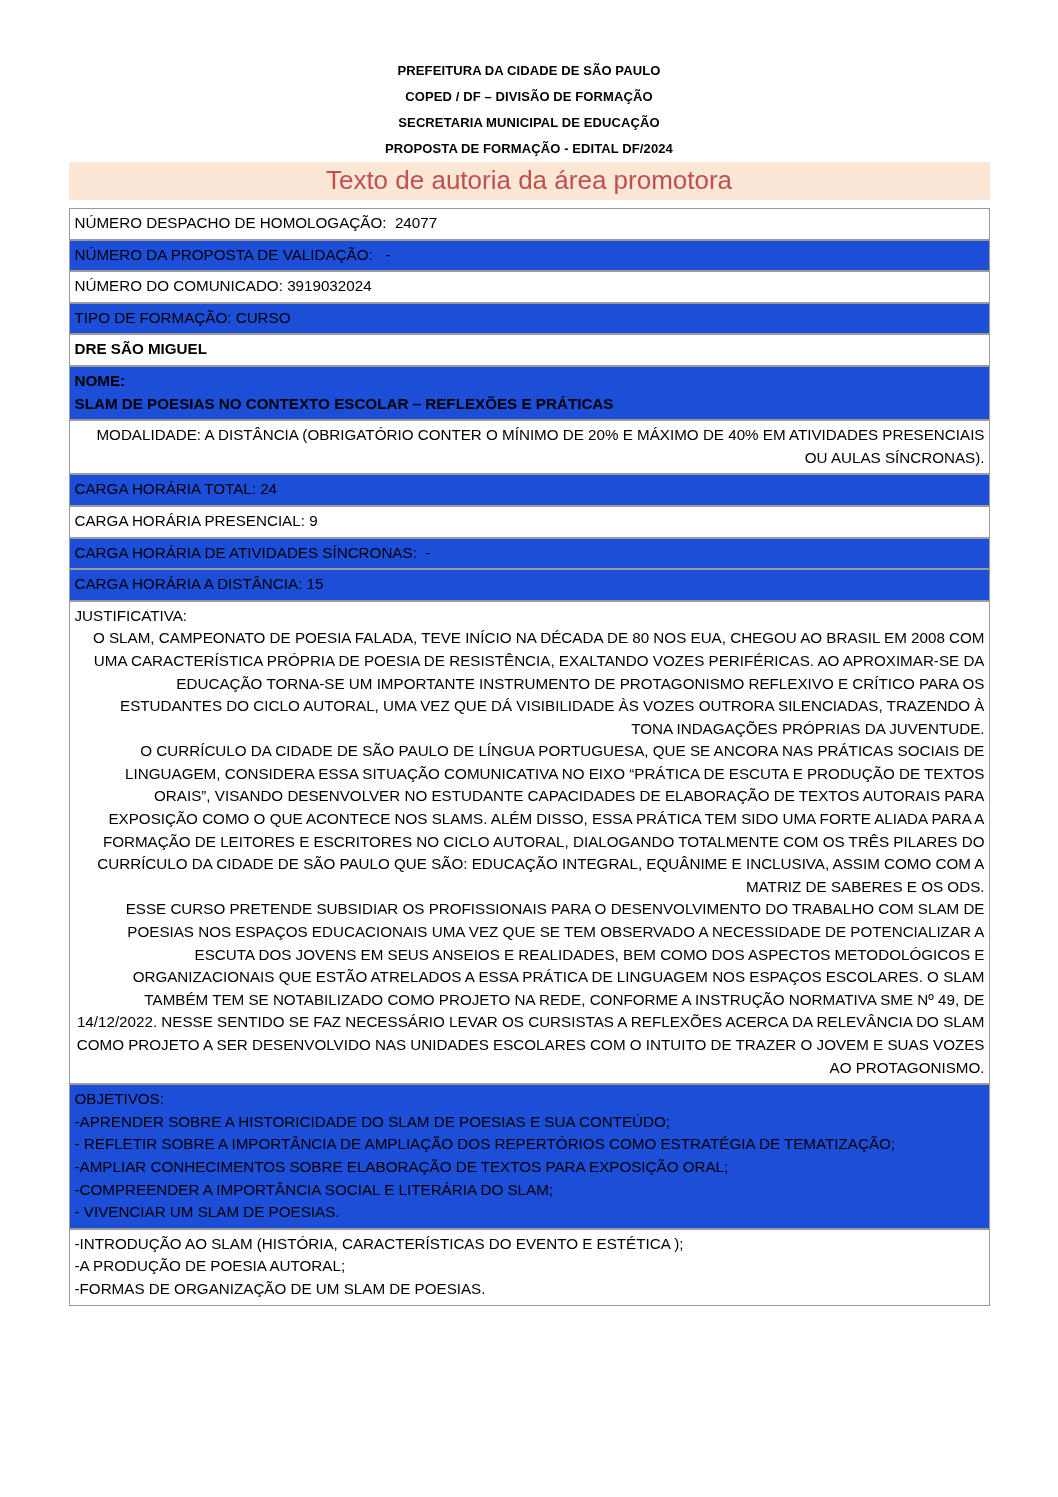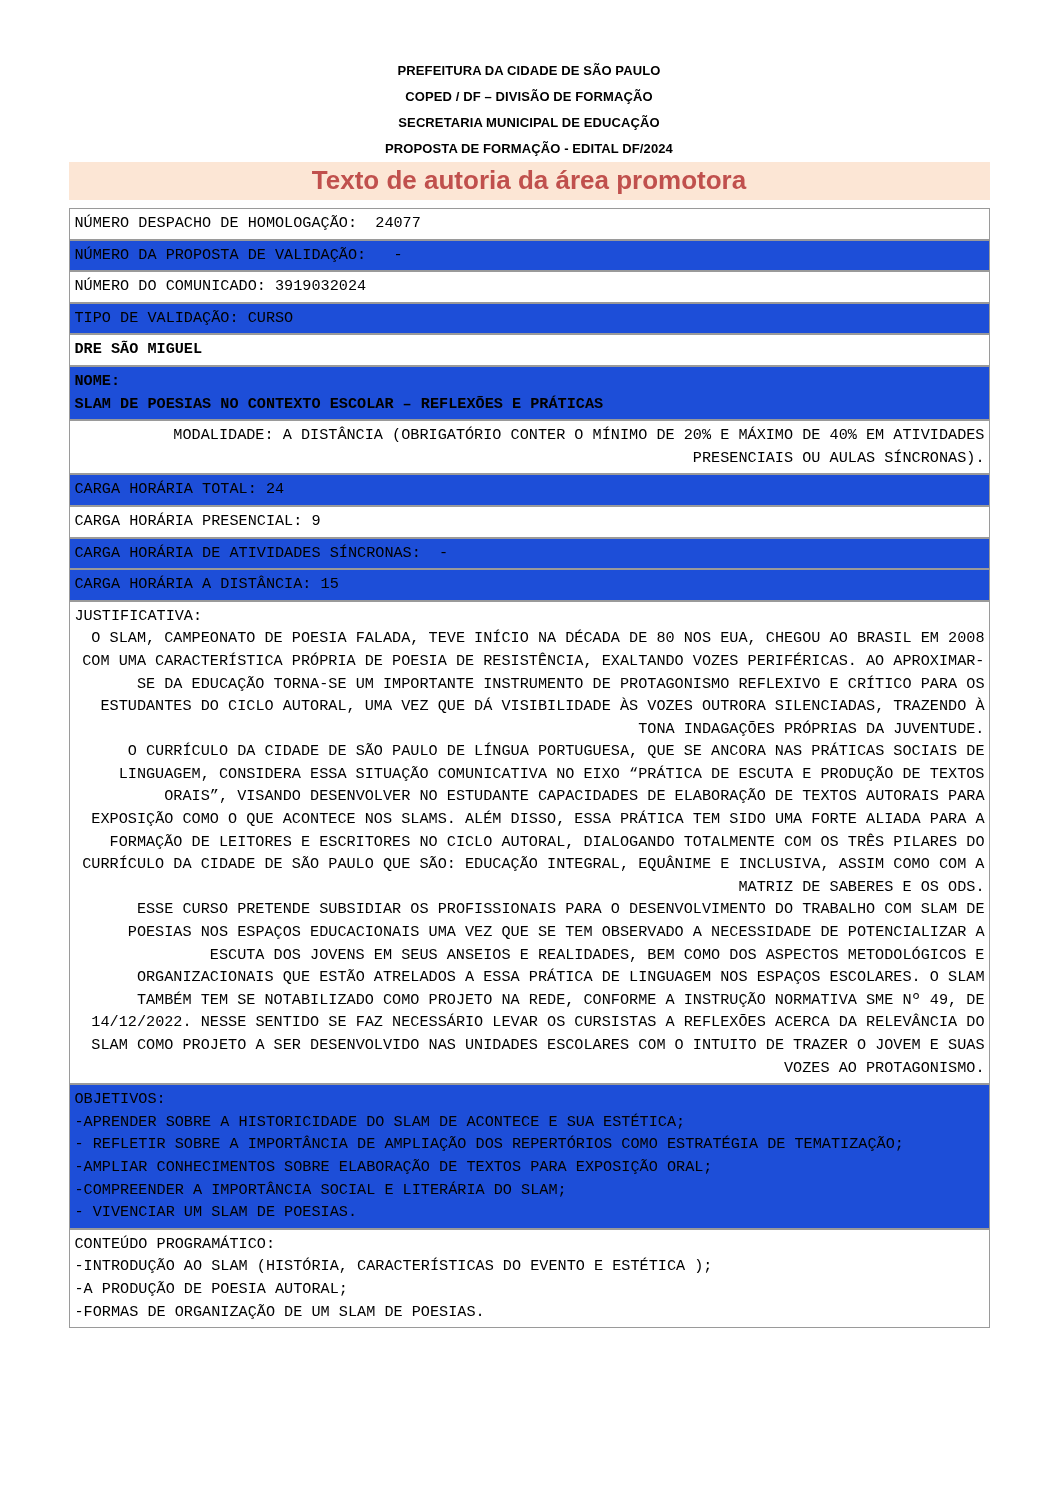--- a/index.html
+++ b/index.html
@@ -37,21 +37,20 @@
     white-space: nowrap;
   }
 
   
   .sheet {
     margin: 0 auto;
     margin-top: 8px;
     width: 921px;
     border-collapse: separate;
     border-spacing: 0 2px;
-    font-family: Liberation Mono, monospace;
   }
   .sheet .row {
     box-sizing: border-box;
     width: 921px;
     border: 1px solid #9a9a9a;
     background: #ffffff;
     padding: 3px 4px 4px 5px;
     font-size: 15.2px;
     line-height: 22.6px;
   }
@@ -67,21 +66,21 @@
     box-sizing: border-box;
     width: 921px;
     margin: 0 auto;
     background: #fce6d5;
     border: none;
     text-align: center;
     padding: 2px 0 4px 0;
   }
   .banner .banner-text {
     color: #c0504d;
-    font-weight: bold;
+    font-weight: normal;
     font-size: 26px;
     line-height: 32px;
     margin-top: 31px;
   }
 
   .line {
     display: block;
     white-space: pre-wrap;
   }
 
@@ -116,21 +115,21 @@
 
     <div class="row shaded">
       <span class="line">NÚMERO DA PROPOSTA DE VALIDAÇÃO:   -</span>
     </div>
 
     <div class="row">
       <span class="line">NÚMERO DO COMUNICADO: 3919032024</span>
     </div>
 
     <div class="row shaded">
-      <span class="line">TIPO DE VALIDAÇÃO: CURSO</span>
+      <span class="line">TIPO DE FORMAÇÃO: CURSO</span>
     </div>
 
     <div class="row bold">
       <span class="line">DRE SÃO MIGUEL</span>
     </div>
 
     <div class="row shaded bold">
       <span class="line">NOME:</span>
       <span class="line">SLAM DE POESIAS NO CONTEXTO ESCOLAR – REFLEXÕES E PRÁTICAS</span>
     </div>
@@ -158,28 +157,27 @@
 
     <div class="row">
       <span class="line">JUSTIFICATIVA:</span>
       <span class="para">O SLAM, CAMPEONATO DE POESIA FALADA, TEVE INÍCIO NA DÉCADA DE 80 NOS EUA, CHEGOU AO BRASIL EM 2008 COM UMA CARACTERÍSTICA PRÓPRIA DE POESIA DE RESISTÊNCIA, EXALTANDO VOZES PERIFÉRICAS. AO APROXIMAR-SE DA EDUCAÇÃO TORNA-SE UM IMPORTANTE INSTRUMENTO DE PROTAGONISMO REFLEXIVO E CRÍTICO PARA OS ESTUDANTES DO CICLO AUTORAL, UMA VEZ QUE DÁ VISIBILIDADE ÀS VOZES OUTRORA SILENCIADAS, TRAZENDO À TONA INDAGAÇÕES PRÓPRIAS DA JUVENTUDE.</span>
       <span class="para">O CURRÍCULO DA CIDADE DE SÃO PAULO DE LÍNGUA PORTUGUESA, QUE SE ANCORA NAS PRÁTICAS SOCIAIS DE LINGUAGEM, CONSIDERA ESSA SITUAÇÃO COMUNICATIVA NO EIXO “PRÁTICA DE ESCUTA E PRODUÇÃO DE TEXTOS ORAIS”, VISANDO DESENVOLVER NO ESTUDANTE CAPACIDADES DE ELABORAÇÃO DE TEXTOS AUTORAIS PARA EXPOSIÇÃO COMO O QUE ACONTECE NOS SLAMS. ALÉM DISSO, ESSA PRÁTICA TEM SIDO UMA FORTE ALIADA PARA A FORMAÇÃO DE LEITORES E ESCRITORES NO CICLO AUTORAL, DIALOGANDO TOTALMENTE COM OS TRÊS PILARES DO CURRÍCULO DA CIDADE DE SÃO PAULO QUE SÃO: EDUCAÇÃO INTEGRAL, EQUÂNIME E INCLUSIVA, ASSIM COMO COM A MATRIZ DE SABERES E OS ODS.</span>
       <span class="para">ESSE CURSO PRETENDE SUBSIDIAR OS PROFISSIONAIS PARA O DESENVOLVIMENTO DO TRABALHO COM SLAM DE POESIAS NOS ESPAÇOS EDUCACIONAIS UMA VEZ QUE SE TEM OBSERVADO A NECESSIDADE DE POTENCIALIZAR A ESCUTA DOS JOVENS EM SEUS ANSEIOS E REALIDADES, BEM COMO DOS ASPECTOS METODOLÓGICOS E ORGANIZACIONAIS QUE ESTÃO ATRELADOS A ESSA PRÁTICA DE LINGUAGEM NOS ESPAÇOS ESCOLARES. O SLAM TAMBÉM TEM SE NOTABILIZADO COMO PROJETO NA REDE, CONFORME A INSTRUÇÃO NORMATIVA SME Nº 49, DE 14/12/2022. NESSE SENTIDO SE FAZ NECESSÁRIO LEVAR OS CURSISTAS A REFLEXÕES ACERCA DA RELEVÂNCIA DO SLAM COMO PROJETO A SER DESENVOLVIDO NAS UNIDADES ESCOLARES COM O INTUITO DE TRAZER O JOVEM E SUAS VOZES AO PROTAGONISMO.</span>
     </div>
 
     <div class="row shaded">
       <span class="line">OBJETIVOS:</span>
-      <span class="line">-APRENDER SOBRE A HISTORICIDADE DO SLAM DE ACONTECE E SUA ESTÉTICA;</span>
+      <span class="line">-APRENDER SOBRE A HISTORICIDADE DO SLAM DE POESIAS E SUA CONTEÚDO;</span>
       <span class="line">- REFLETIR SOBRE A IMPORTÂNCIA DE AMPLIAÇÃO DOS REPERTÓRIOS COMO ESTRATÉGIA DE TEMATIZAÇÃO;</span>
       <span class="line">-AMPLIAR CONHECIMENTOS SOBRE ELABORAÇÃO DE TEXTOS PARA EXPOSIÇÃO ORAL;</span>
       <span class="line">-COMPREENDER A IMPORTÂNCIA SOCIAL E LITERÁRIA DO SLAM;</span>
       <span class="line">- VIVENCIAR UM SLAM DE POESIAS.</span>
     </div>
 
     <div class="row">
-      <span class="line">CONTEÚDO PROGRAMÁTICO:</span>
       <span class="line">-INTRODUÇÃO AO SLAM (HISTÓRIA, CARACTERÍSTICAS DO EVENTO E ESTÉTICA );</span>
       <span class="line">-A PRODUÇÃO DE POESIA AUTORAL;</span>
       <span class="line">-FORMAS DE ORGANIZAÇÃO DE UM SLAM DE POESIAS.</span>
     </div>
 
   </div>
 </div>
 
 </body></html>

